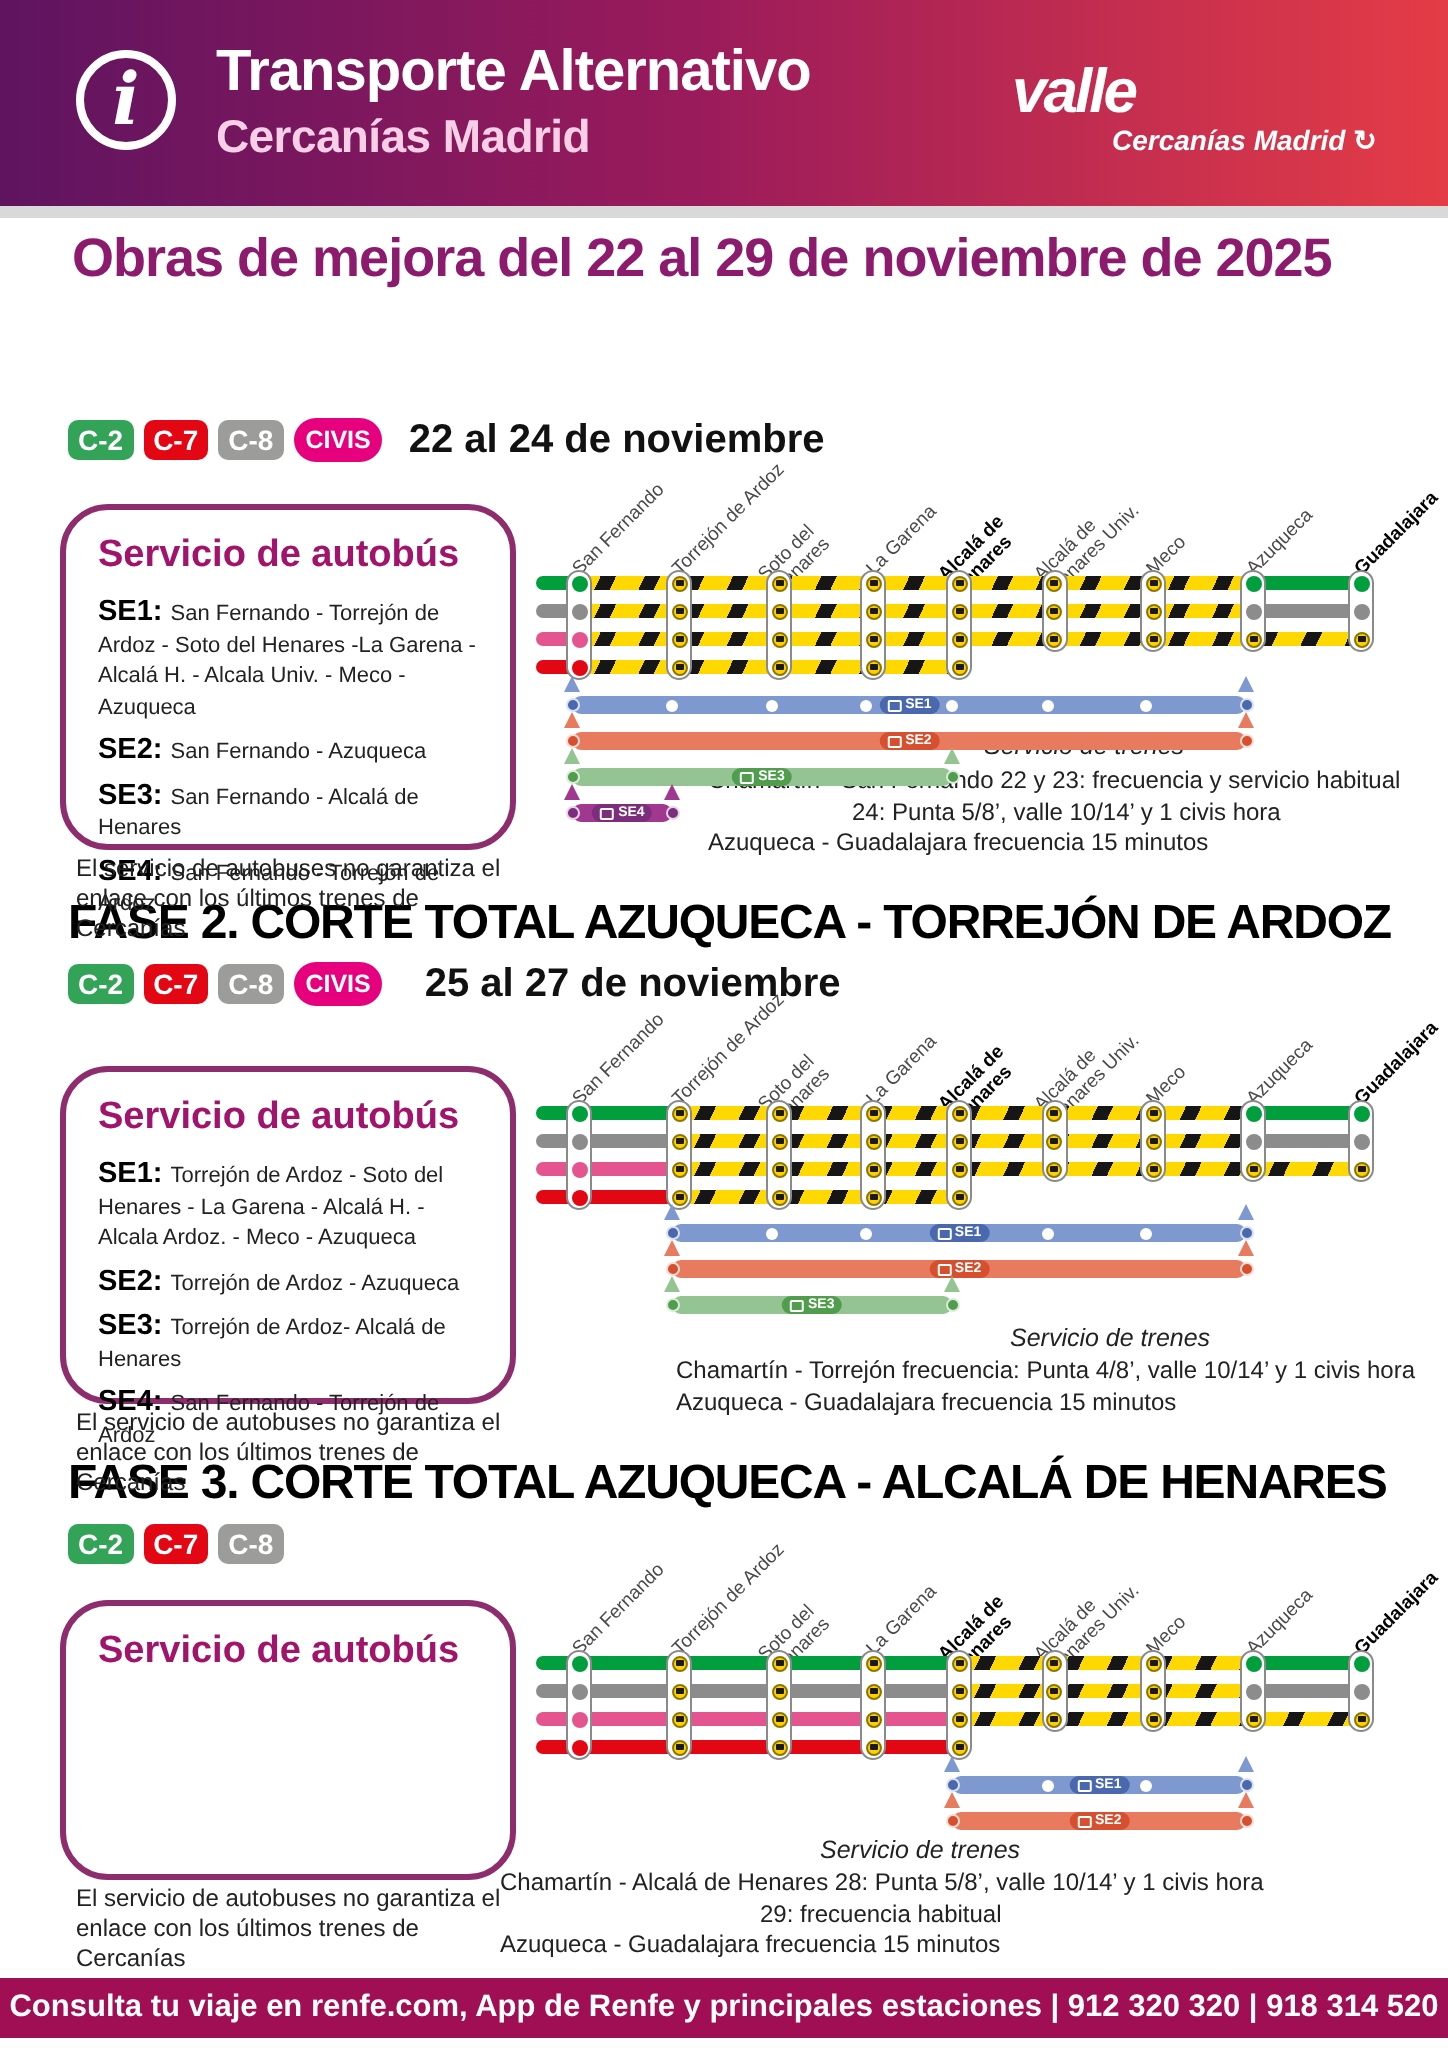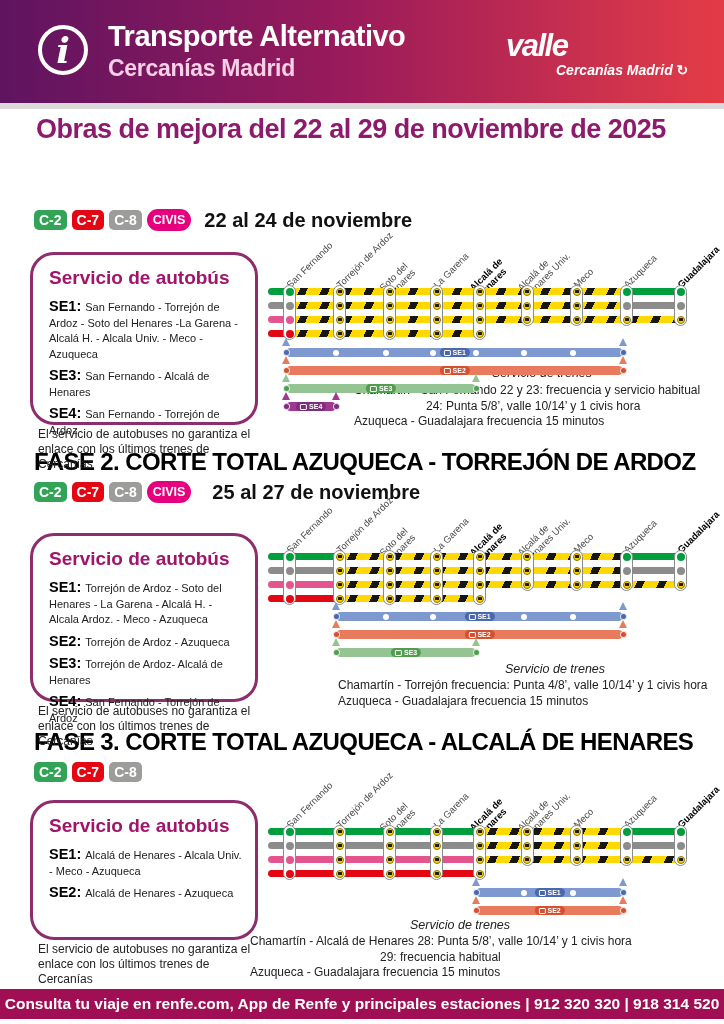--- a/index.html
+++ b/index.html
@@ -114,39 +114,36 @@
   <div class="badge-row" id="br3">
       <div class="badge" style="background: rgb(51, 164, 87);">C-2</div>
       <div class="badge" style="background: rgb(227, 6, 19);">C-7</div>
       <div class="badge" style="background: rgb(156, 156, 155);">C-8</div>
     </div>
 
   <div class="bus-box" id="bb1">
     <div class="sb-heading">Servicio de autobús</div>
     <div>
         <div class="se-line"><span class="se-id">SE1: </span><span class="se-route">San Fernando - Torrejón de Ardoz - Soto del Henares -La Garena - Alcalá H. - Alcala Univ. - Meco - Azuqueca</span></div>
+        <div class="se-line"><span class="se-id">SE2: </span><span class="se-route">San Fernando - Azuqueca</span></div>
         <div class="se-line"><span class="se-id">SE3: </span><span class="se-route">San Fernando - Alcalá de Henares</span></div>
         <div class="se-line"><span class="se-id">SE4: </span><span class="se-route">San Fernando - Torrejón de Ardoz</span></div>
       </div>
   </div>
   <div class="bus-box" id="bb2">
     <div class="sb-heading">Servicio de autobús</div>
     <div>
         <div class="se-line"><span class="se-id">SE1: </span><span class="se-route">Torrejón de Ardoz - Soto del Henares - La Garena - Alcalá H. - Alcala Ardoz. - Meco - Azuqueca</span></div>
         <div class="se-line"><span class="se-id">SE2: </span><span class="se-route">Torrejón de Ardoz - Azuqueca</span></div>
         <div class="se-line"><span class="se-id">SE3: </span><span class="se-route">Torrejón de Ardoz- Alcalá de Henares</span></div>
         <div class="se-line"><span class="se-id">SE4: </span><span class="se-route">San Fernando - Torrejón de Ardoz</span></div>
       </div>
   </div>
   <div class="bus-box" id="bb3">
     <div class="sb-heading">Servicio de autobús</div>
-    <div>
-        <div class="se-line"><span class="se-id">SE1: </span><span class="se-route">Alcalá de Henares - Alcala Univ. - Meco - Azuqueca</span></div>
-        <div class="se-line"><span class="se-id">SE2: </span><span class="se-route">Alcalá de Henares - Azuqueca</span></div>
-      </div>
   </div>
 
   <div class="note" id="nt1">El servicio de autobuses no garantiza el enlace con los últimos trenes de Cercanías</div>
   <div class="note" id="nt2">El servicio de autobuses no garantiza el enlace con los últimos trenes de Cercanías</div>
   <div class="note" id="nt3">El servicio de autobuses no garantiza el enlace con los últimos trenes de Cercanías</div>
 
   <div class="diagram" id="dg1">
     <div class="ts-head" id="ts1h">Servicio de trenes</div>
     <div class="ts-lines" id="ts1l">
       <div>Chamartín - San Fernando 22 y 23: frecuencia y servicio habitual</div>

